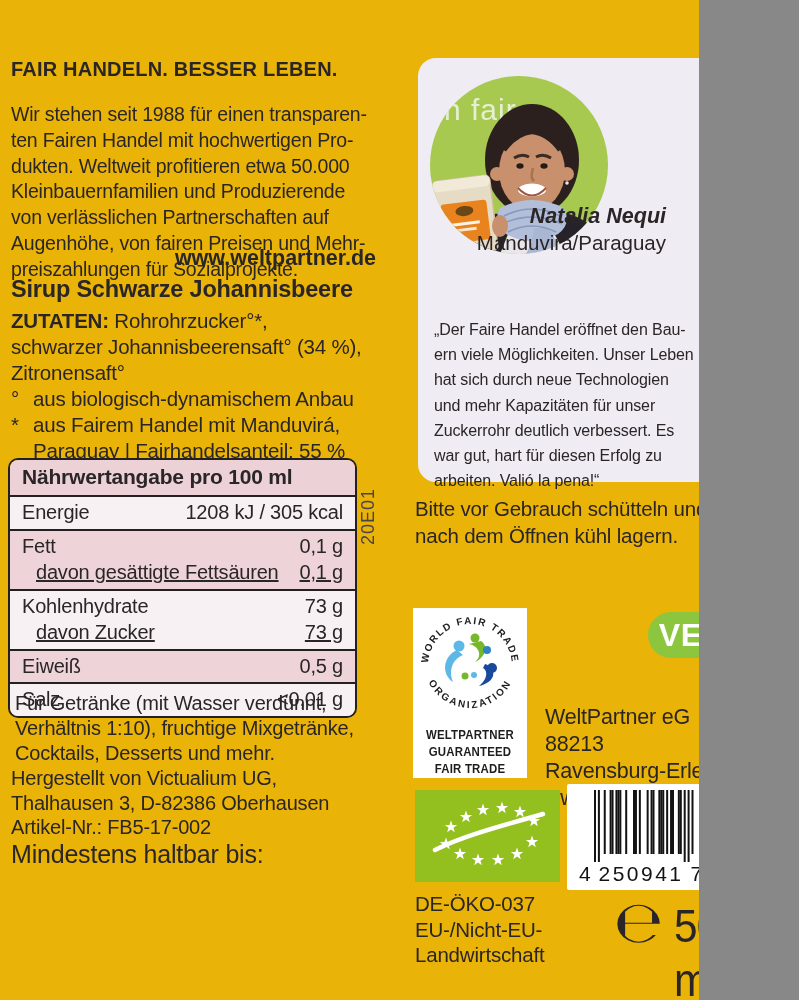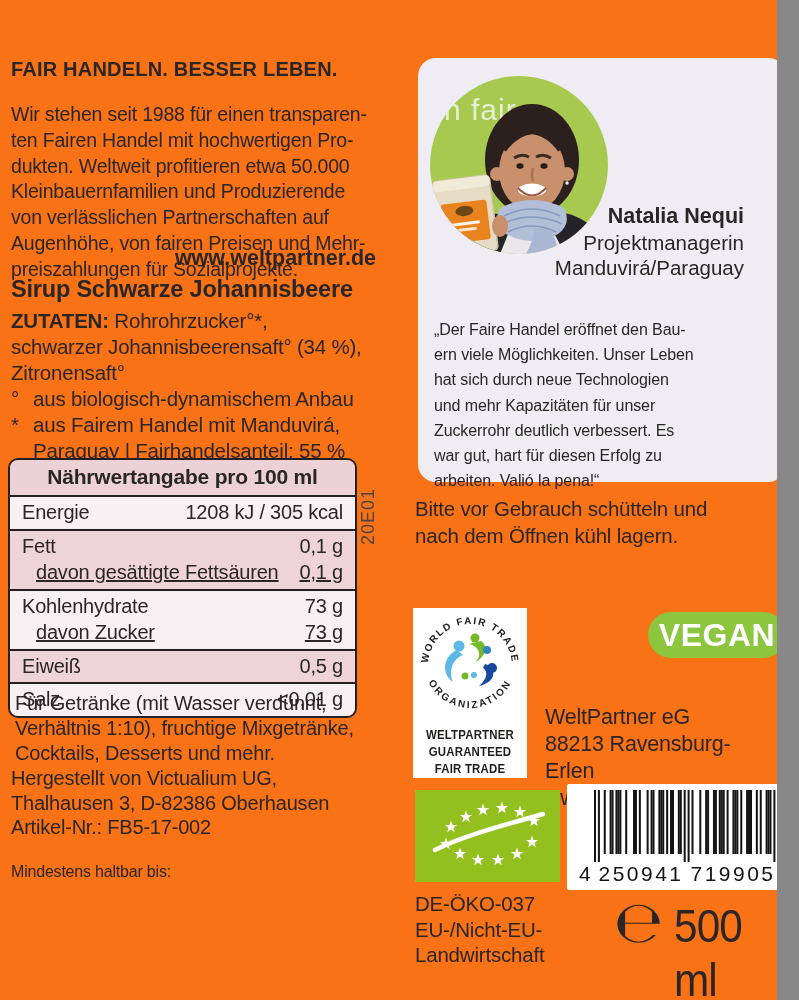--- a/index.html
+++ b/index.html
@@ -1,19 +1,19 @@
 <!DOCTYPE html>
 <html><head>
 <meta charset="utf-8">
 <style>
   * { margin:0; padding:0; box-sizing:border-box; }
   body { background:#888; }
   .page {
-    position:relative; width:777px; height:1000px; overflow:hidden;
-    background:#f97316; color:#2a2526;
+    position:relative; width:699px; height:1000px; overflow:hidden;
+    background:#eab308; color:#2a2526;
     font-family:"Liberation Sans", sans-serif;
   }
   .abs { position:absolute; }
   .pre { white-space:pre-line; }
 
   
   .promo-heading { left:11px; top:58px; font-size:20px; font-weight:bold; letter-spacing:.2px; }
   .promo-body { left:11px; top:84px; width:370px; font-size:19.5px; line-height:25.8px; letter-spacing:-.2px;margin-top:18px; }
   .promo-site { left:11px; top:246px; width:365px; text-align:right; font-size:21.5px; font-weight:bold; }
   .product-name { left:11px; top:276px; font-size:23.5px; font-weight:bold; letter-spacing:-.2px;text-align:center; }
@@ -22,43 +22,43 @@
   .footnote-row { display:flex; }
   .footnote-marker { width:22px; flex:0 0 22px; }
   .footnote-text { flex:1; }
 
   
   .nutrition-table {
     left:8px; top:458px; width:349px;
     border:2.5px solid #241f21; border-radius:10px; overflow:hidden;
     font-size:20px; letter-spacing:-.2px;
   }
-  .nt-header { background:#ecd1d7; font-weight:bold; font-size:21px; padding:5px 12px 6px 12px;text-align:center; }
+  .nt-header { background:#ecd1d7; font-weight:bold; font-size:21px; padding:5px 12px 6px 12px; }
   .nt-group { padding:2px 0 3px 0; }
   .nt-group.pink { background:#eed4d9; }
   .nt-group.light { background:#f7f1f3; }
   .nt-group { border-top:2.5px solid #241f21; }
   .nt-row { display:flex; justify-content:space-between; padding:1px 12px; line-height:24.5px; }
   .nt-row.indent { padding-left:26px;text-decoration:underline; }
   .nt-value { text-align:right; }
 
   .batch-code {
     left:358px; top:545px; transform:rotate(-90deg); transform-origin:0 0;
     font-size:18px; letter-spacing:1px; color:#4a4448;
   }
 
   .usage { left:15px; top:691px; width:375px; font-size:20px; line-height:25px; letter-spacing:-.2px; }
   .manufacturer { left:11px; top:766px; width:375px; font-size:20px; line-height:24.6px; letter-spacing:-.2px; }
-  .best-before { left:11px; top:840px; font-size:16px; letter-spacing:-.2px;margin-top:23px; }
+  .best-before { left:11px; top:840px; font-size:25px; letter-spacing:-.2px; }
 
   
   .quote-card { left:418px; top:58px; width:368px; height:424px; background:#efecf3; border-radius:18px; }
   .portrait { left:430px; top:76px; width:178px; height:178px; }
   .person { right:33px; top:204px; text-align:right; font-size:20.5px; line-height:25.5px; }
-  .person-name { font-weight:bold; font-size:21.5px; }
+  .person-name { font-weight:bold; font-size:21.5px;font-style:italic; }
   .quote { left:434px; top:301px; width:336px; font-size:16px; line-height:25.2px; letter-spacing:-.1px;margin-top:16px; }
   .storage-note { left:415px; top:495px; width:360px; font-size:20.5px; line-height:27px; letter-spacing:-.2px; }
 
   .wfto-box { left:413px; top:608px; width:114px; height:170px; background:#fff; }
   .wfto-lines { position:absolute; left:0; top:118px; width:114px; text-align:center;
     font-size:13px; font-weight:bold; line-height:17px; color:#1d1d1b; }
   .wfto-line { transform:scaleX(.88); transform-origin:center; letter-spacing:.2px; }
 
   .vegan-badge { left:648px; top:612px; width:138px; height:46px; background:#8cc63e; border-radius:23px;
     display:flex; align-items:center; justify-content:center;text-align:right; }
@@ -202,21 +202,20 @@
         <ellipse cx="35" cy="135" rx="9" ry="5" fill="#6b4616"></ellipse>
         <rect x="21" y="146" width="28" height="3" fill="#fff" opacity="0.9"></rect>
         <rect x="25" y="152" width="20" height="3" fill="#fff" opacity="0.8"></rect>
       </g>
       <ellipse cx="70" cy="150" rx="8" ry="11" fill="#c8906c"></ellipse>
     </g>
   </svg>
 
   <div class="abs person">
     <div class="person-name">Natalia Nequi</div>
-    <div>Projektmanagerin</div>
     <div>Manduvirá/Paraguay</div>
   </div>
 
   <div class="abs quote pre">„Der Faire Handel eröffnet den Bau-
 ern viele Möglichkeiten. Unser Leben
 hat sich durch neue Technologien
 und mehr Kapazitäten für unser
 Zuckerrohr deutlich verbessert. Es
 war gut, hart für diesen Erfolg zu
 arbeiten. Valió la pena!“</div>

